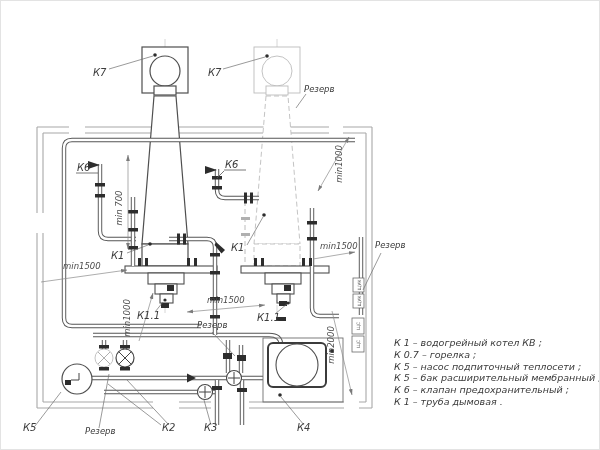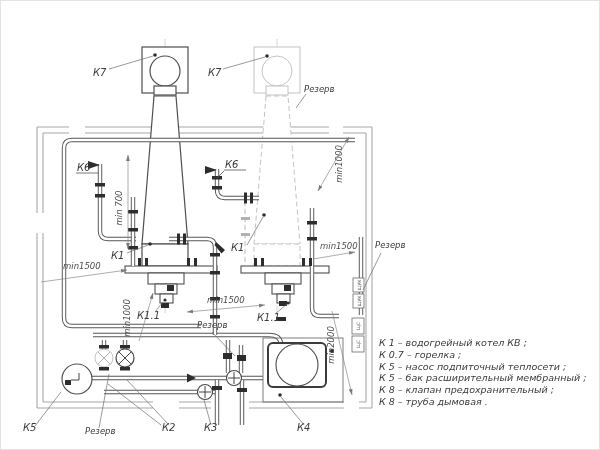--- a/index.html
+++ b/index.html
@@ -24,21 +24,21 @@
   .thin{stroke:#8a8a8a;stroke-width:0.7;fill:none;}
   .lead{stroke:#6f6f6f;stroke-width:0.7;fill:none;}
   .ул{stroke:#555;stroke-width:0.8;fill:none;}
   .crossd{stroke:#444;stroke-width:1;fill:none;}
   .hatch{stroke:#9a9a9a;stroke-width:0.8;fill:none;}
   .cab{fill:#ffffff;stroke:#6a6a6a;stroke-width:0.8;}
   .lbl{font:italic 10px "DejaVu Sans",sans-serif;fill:#3c3c3c;}
   .lbl8{font:italic 8.5px "DejaVu Sans",sans-serif;fill:#3c3c3c;}
   .dim{font:italic 8.5px "DejaVu Sans",sans-serif;fill:#4a4a4a;}
   .tiny{font:4.5px "DejaVu Sans",sans-serif;fill:#555;}
-  .legend{position:absolute;left:378px;top:336px;color:#3a3a3a;
+  .legend{position:absolute;left:393px;top:336px;color:#3a3a3a;
           font:italic 9.5px "DejaVu Sans",sans-serif;line-height:11.8px;
           white-space:nowrap;}
 </style>
 </head>
 <body>
 
 <div class="canvas">
 <svg width="600" height="450" viewBox="0 0 600 450">
   <defs>
     <marker id="arr" viewBox="0 0 10 6" refX="9.5" refY="3" markerWidth="9" markerHeight="6" orient="auto-start-reverse">
@@ -289,16 +289,16 @@
     <text class="lbl" x="203" y="430">К3</text>
     <text class="lbl" x="296" y="430">К4</text>
   </g>
 </svg>
 
   <div class="legend">
     <div>К 1 –  водогрейный котел КВ ;</div>
     <div>К 0.7 –  горелка ;</div>
     <div>К 5 –  насос подпиточный теплосети ;</div>
     <div>К 5 –  бак расширительный мембранный ;</div>
-    <div>К 8 –  клапан предохранительный ;</div>
-    <div>К 8 –  труба дымовая .</div>
+    <div>К 6 –  клапан предохранительный ;</div>
+    <div>К 1 –  труба дымовая .</div>
   </div>
 </div>
 
 </body></html>

